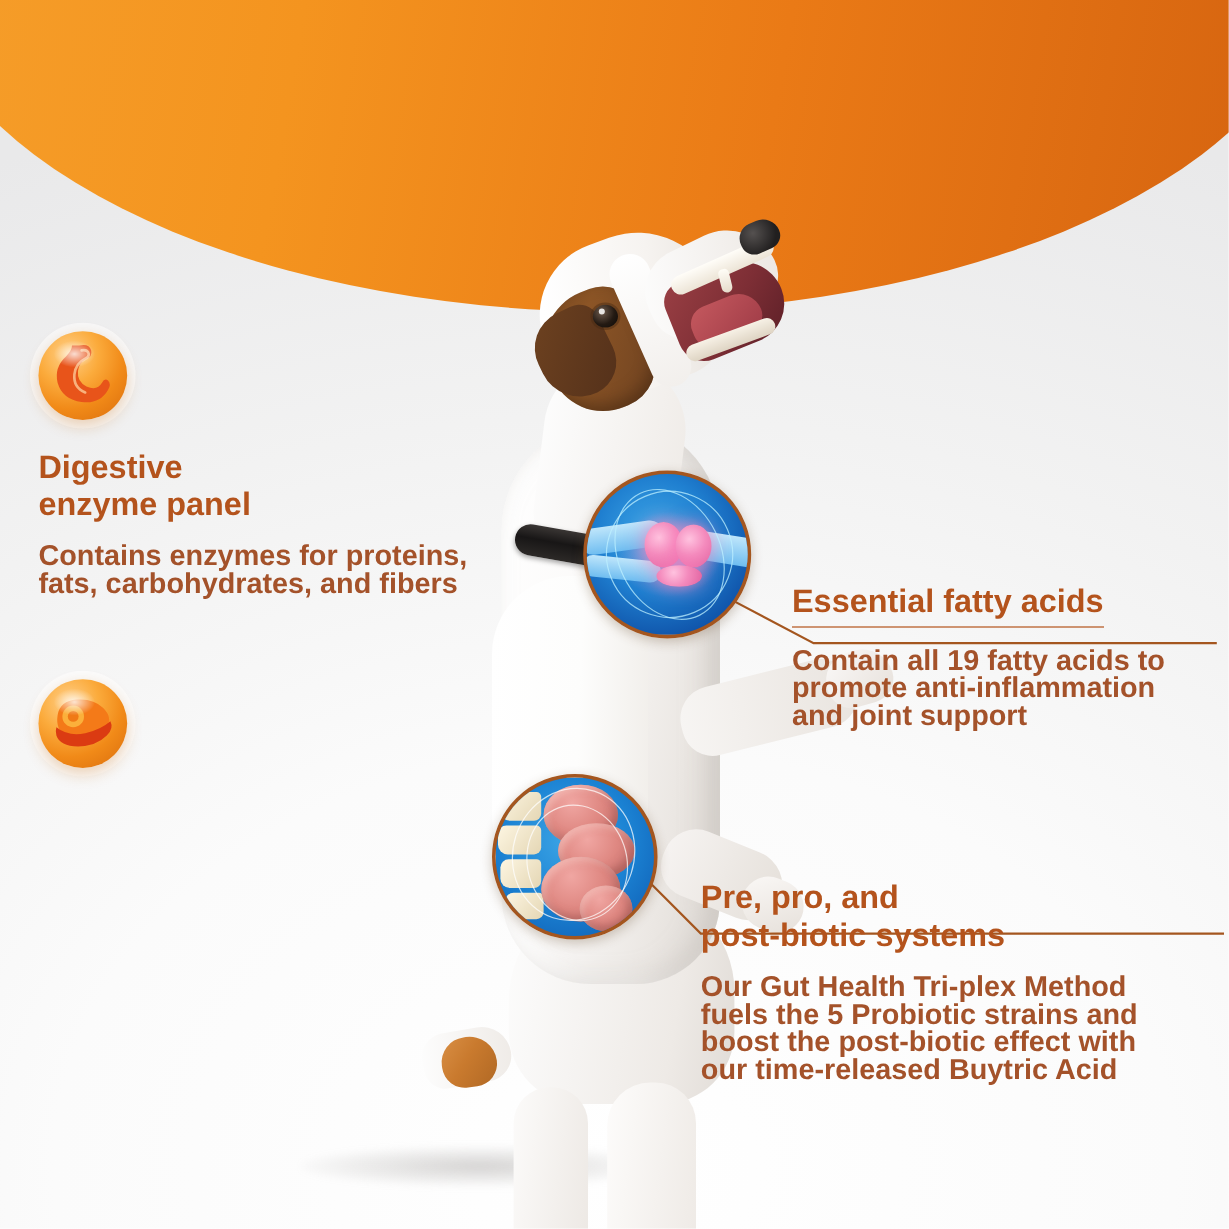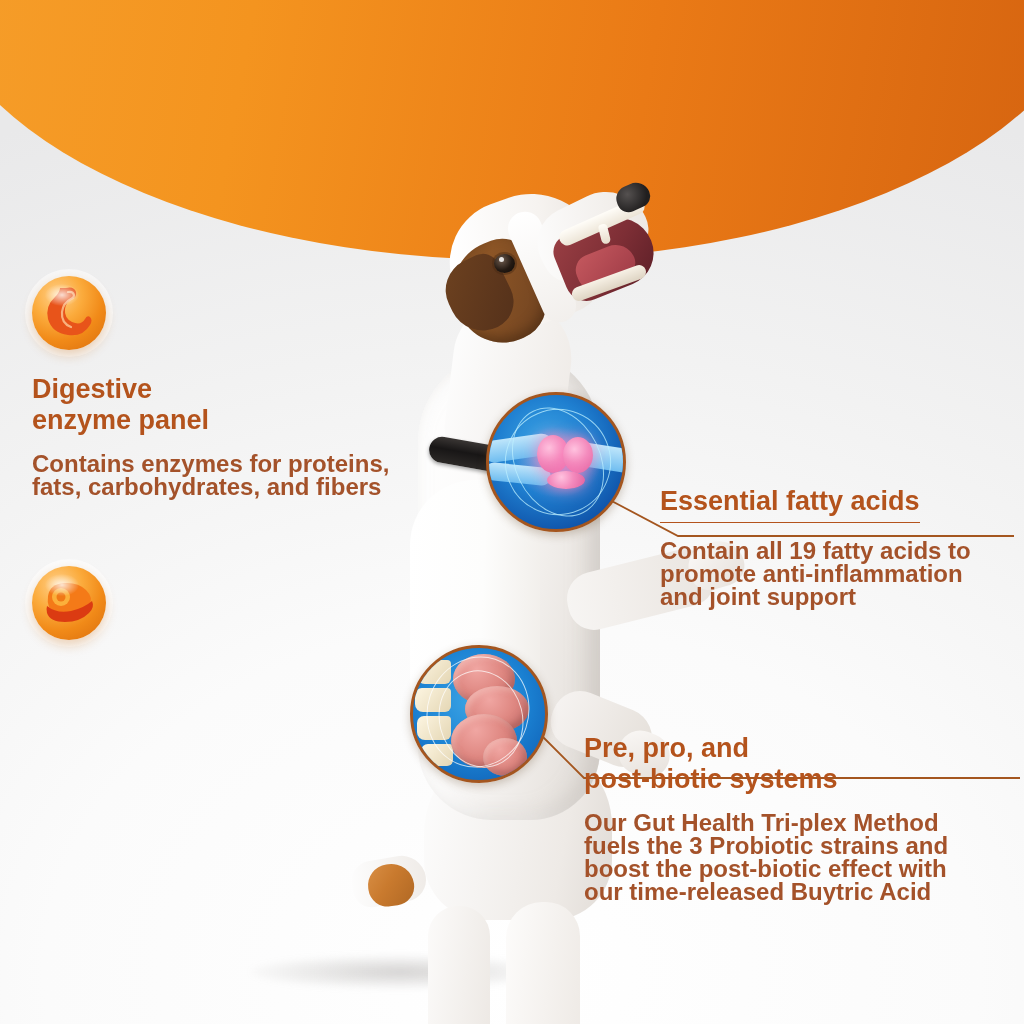--- a/index.html
+++ b/index.html
@@ -398,18 +398,18 @@
     <div class="f-title ul">Essential fatty acids</div>
     <div class="f-body">Contain all 19 fatty acids to
 promote  anti-inflammation
 and joint support</div>
   </div>
 
   <div class="feature right" style="left:584px;top:708px;width:400px;margin-top:25px;">
     <div class="f-title">Pre, pro, and
 post-biotic systems</div>
     <div class="f-body">Our Gut Health Tri-plex Method
-fuels the 3 Probiotic strains and
+fuels the 5 Probiotic strains and
 boost the post-biotic effect with
 our time-released Buytric Acid</div>
   </div>
 
 </div>
 
 </body></html>

